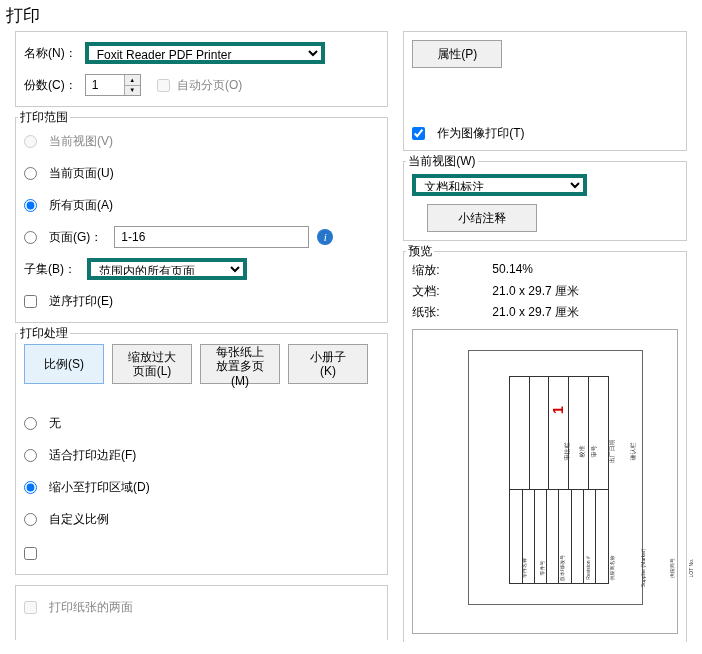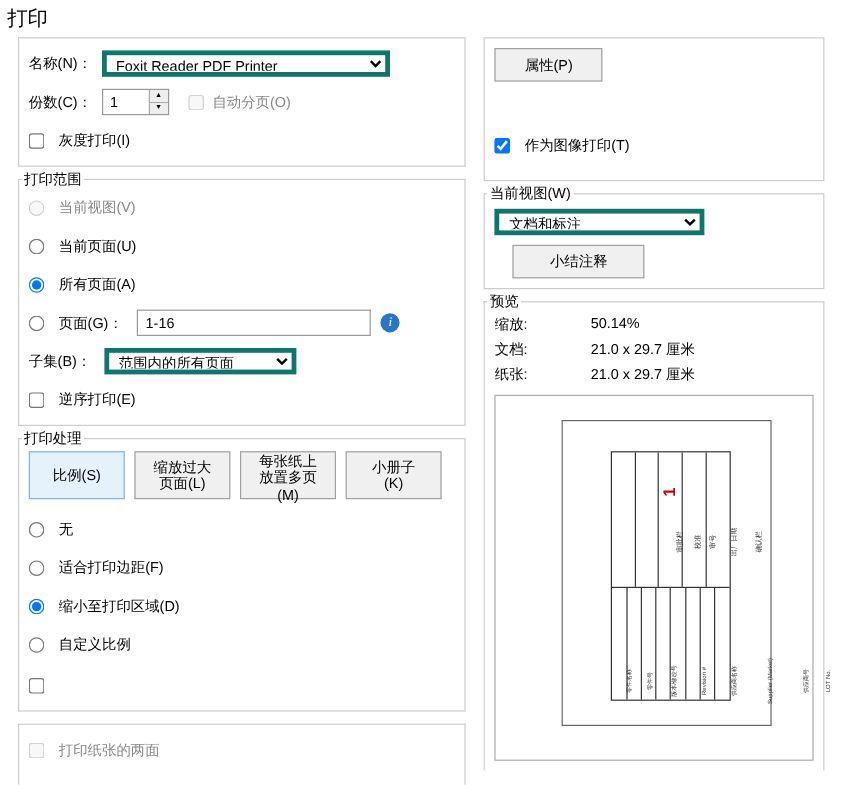--- a/index.html
+++ b/index.html
@@ -28,21 +28,21 @@
 .spin-wrap { position: relative; display: inline-block; }
 .spin { width: 56px; height: 22px; border: 1px solid #999; padding: 2px 6px; }
 .spin-btns { position: absolute; right: 1px; top: 1px; bottom: 1px; width: 16px; display: flex; flex-direction: column; }
 .spin-btns span { flex: 1; display: flex; align-items: center; justify-content: center; background: #eee; font-size: 6px; border-left: 1px solid #aaa; cursor: pointer; }
 .spin-btns span:first-child { border-bottom: 1px solid #aaa; }
 
 input[type=radio], input[type=checkbox] { margin-right: 4px; vertical-align: middle; width: 13px; height: 13px; }
 
 .info-icon { display: inline-flex; width: 16px; height: 16px; border-radius: 50%; background: #2676cc; color: #fff; align-items: center; justify-content: center; font-size: 11px; font-style: italic; font-family: Georgia, serif; }
 
-.tabs { display: flex; gap: 8px; margin-bottom: 12px; }
+.tabs { display: flex; gap: 8px; margin-bottom: 26px; }
 .tabs button { width: 80px; height: 40px; line-height: 1.2; white-space: normal; font-size: 12px; }
 
 .preview-box { border: 1px solid #aaa; height: 305px; margin-top: 8px; position: relative; background: #fff; }
 .pv-sheet { position: absolute; left: 55px; top: 20px; width: 175px; height: 255px; border: 1px solid #666; background: #fff; }
 .pv-inner { position: absolute; left: 40px; top: 25px; width: 100px; height: 208px; border: 1px solid #333; display:flex; flex-direction: column; }
 .pv-top { flex: 1.2; display:grid; grid-template-columns: repeat(5,1fr); }
 .pv-top div { border-right: 1px solid #333; }
 .pv-top div:last-child { border-right:none; }
 .pv-bot { flex: 1; display:grid; grid-template-columns: repeat(8,1fr); border-top:1px solid #333; }
 .pv-bot div { border-right: 1px solid #333; }
@@ -79,24 +79,20 @@
           <span class="spin-btns">
             <span>▲</span>
             <span>▼</span>
           </span>
         </span>
         <span style="margin-left:8px; color:#888">
           <input type="checkbox" disabled="" style="">
           <span>自动分页(O)</span>
         </span>
       </div>
-      <div class="row">
-        <input type="checkbox" style="">
-        <span>灰度打印(I)</span>
-      </div>
     </fieldset>
 
     <fieldset>
       <legend>打印范围</legend>
       <div class="row" style="color:#888">
         <input type="radio" name="rng" disabled="" style="">
         <span>当前视图(V)</span>
       </div>
       <div class="row">
         <input type="radio" name="rng" style="">
@@ -163,21 +159,21 @@
     </fieldset>
 
   </div>
 
   <div class="right-col">
 
     <fieldset class="nolegend" style="height:120px">
       <div class="row">
         <button style="width:90px">属性(P)</button>
       </div>
-      <div class="row" style="margin-top:40px">
+      <div class="row" style="margin-top:52px">
         <input type="checkbox" checked="" style="">
         <span>作为图像打印(T)</span>
       </div>
     </fieldset>
 
     <fieldset>
       <legend>当前视图(W)</legend>
       <div class="row">
         <select style="width:175px">
           <option>文档和标注</option>

